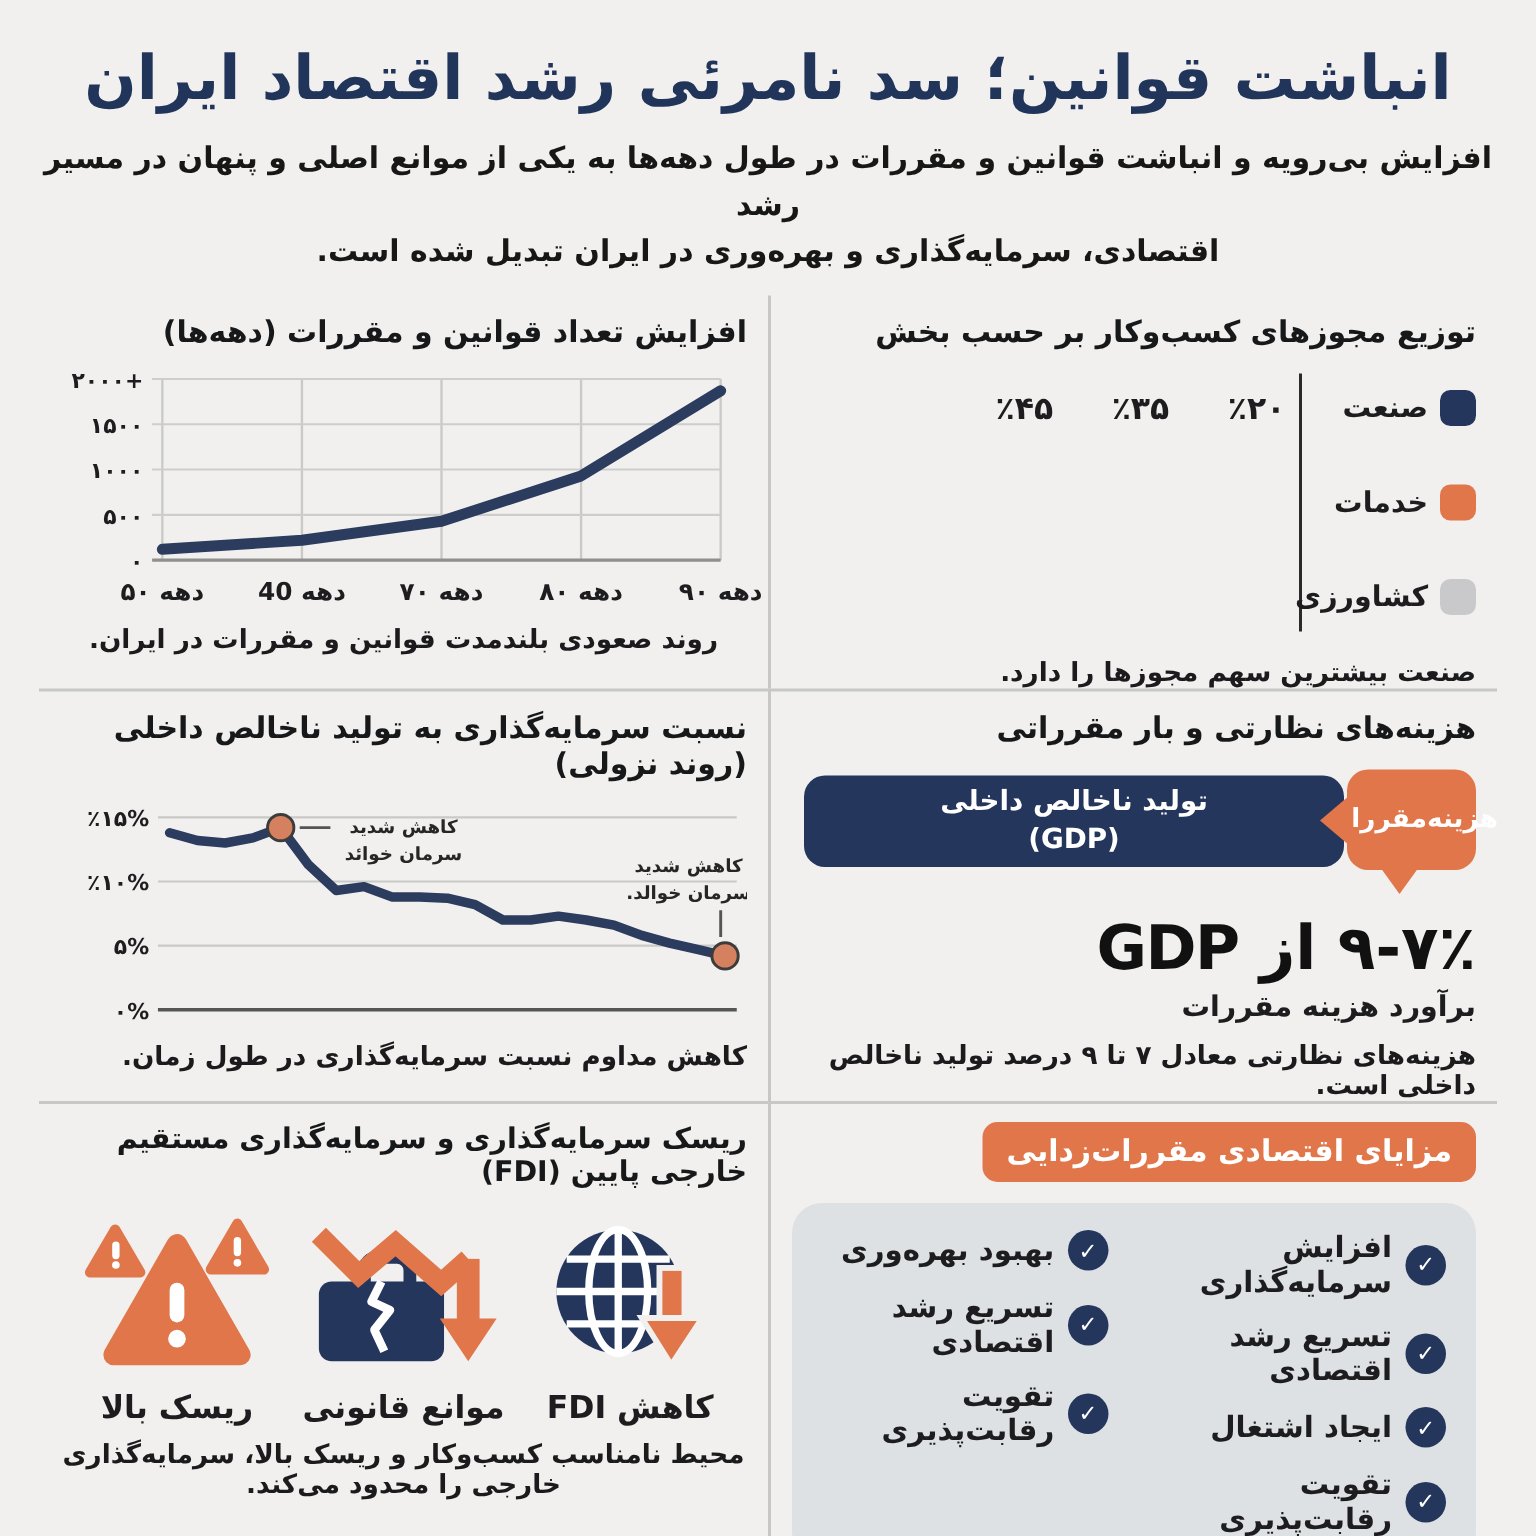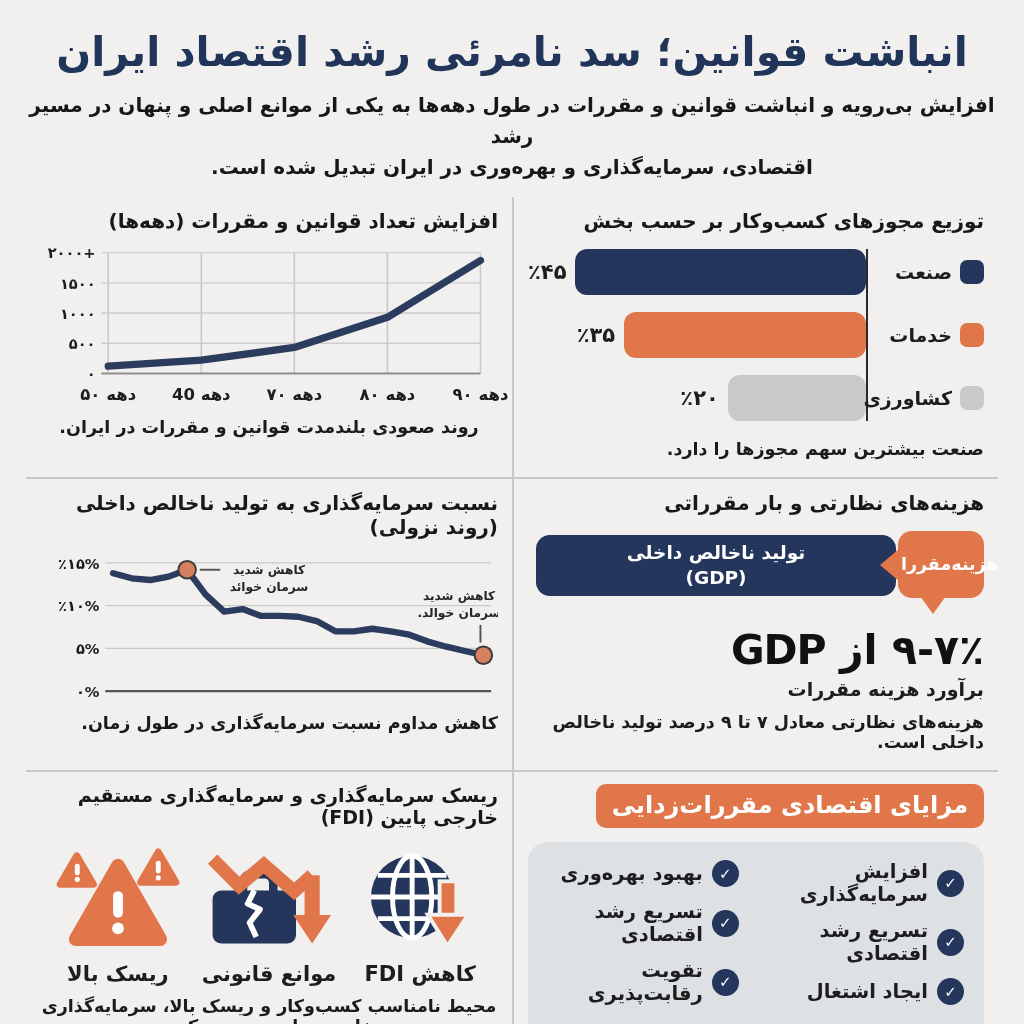--- a/index.html
+++ b/index.html
@@ -6,41 +6,41 @@
   html,body { width:1024px; background:#f1f0ee; font-family:"DejaVu Sans",sans-serif; color:#1d1d1f; }
   .page { width:1024px; min-height:1024px; padding:20px 26px 10px; }
 
   
   .hdr { text-align:center; padding:8px 0 14px; }
   .hdr h1 { font-size:41px; font-weight:800; color:#21355a; letter-spacing:-0.5px; }
   .hdr .sub { margin-top:14px; font-size:20px; font-weight:700; line-height:1.55; color:#171717; }
 
   
   .grid { display:grid; grid-template-columns:1fr 1fr; direction:ltr; }
-  .panel { direction:rtl; padding:12px 14px 18px; }
+  .panel { direction:rtl; padding:12px 14px 0; }
   .p-right { border-left:2px solid #c7c7c5; }
   .r2, .r3 { border-top:2px solid #c7c7c5; }
   .ptitle { font-size:20px; font-weight:800; color:#17181a; text-align:right; padding-left:4px; }
   .caption { font-size:17.5px; font-weight:800; color:#1b1b1d; margin-top:8px; }
   .cap-center { text-align:center; }
   .cap-right { text-align:right; }
   .ltr { direction:ltr; unicode-bidi:isolate; }
 
   
   .chart-wrap { position:relative; margin-top:6px; }
   .chart-wrap svg { width:100%; height:auto; display:block; }
   svg text { font-family:"DejaVu Sans",sans-serif; }
   svg .tick { font-size:15px; font-weight:700; fill:#1d1d1f; direction:ltr; }
   svg .ann { font-size:12.5px; font-weight:700; fill:#262626; }
   .xlabels { position:relative; height:24px; direction:ltr; }
   .xlabels span { position:absolute; transform:translateX(-50%); font-size:16.5px; font-weight:800; white-space:nowrap; direction:rtl; }
 
   
   .permits-body { display:flex; direction:ltr; margin-top:16px; }
-  .bars-col { flex:1; display:flex; flex-direction:column; gap:17px;justify-content:flex-end; }
+  .bars-col { flex:1; display:flex; flex-direction:row; gap:30px;justify-content:flex-end; }
   .bar-row { display:flex; align-items:center; justify-content:flex-end; height:46px; }
   .bar-value { font-size:21px; font-weight:800; margin-right:9px; white-space:nowrap; }
   .bar { height:46px; border-radius:12px; }
   .legend-col { width:118px; border-left:2.5px solid #2a2a2a; display:flex; flex-direction:column; gap:17px; padding-left:10px; }
   .legend-row { height:46px; display:flex; direction:rtl; align-items:center; gap:8px; }
   .swatch { width:24px; height:24px; border-radius:7px; flex:none; }
   .legend-label { font-size:19px; font-weight:800; }
 
   
   .gdp-graphic { position:relative; height:61px; margin:20px 2px 30px 6px; }
@@ -59,21 +59,21 @@
   .reg-caption { margin-top:12px; }
 
   
   .fdi-icons { display:flex; justify-content:space-between; padding:16px 10px 0; }
   .fdi-item { width:31%; display:flex; flex-direction:column; align-items:center; gap:10px; }
   .fdi-item svg { width:128px; height:108px; }
   .fdi-label { font-size:21px; font-weight:800; white-space:nowrap; }
   .fdi-caption { margin-top:10px; text-align:center; }
 
   
-  .badge { display:inline-block; background:#e0764a; color:#fff; font-size:24px; font-weight:800;
+  .badge { display:inline-block; background:#e0764a; color:#fff; font-size:20px; font-weight:800;
            padding:7px 16px 9px; border-radius:10px; }
   .badge-row { text-align:right; }
   .check-box { background:#dee1e3; border-radius:20px; margin-top:14px; padding:18px 20px; display:flex; gap:10px; }
   .check-col { display:flex; flex-direction:column; gap:13px; }
   .col-r { width:53%; } .col-l { width:47%; }
   .check-item { display:flex; align-items:center; gap:9px; }
   .check { width:27px; height:27px; border-radius:50%; background:#24365c; color:#fff; font-size:15px; font-weight:800;
            display:flex; align-items:center; justify-content:center; flex:none; }
   .check-label { font-size:19.5px; font-weight:800; }
 </style>

